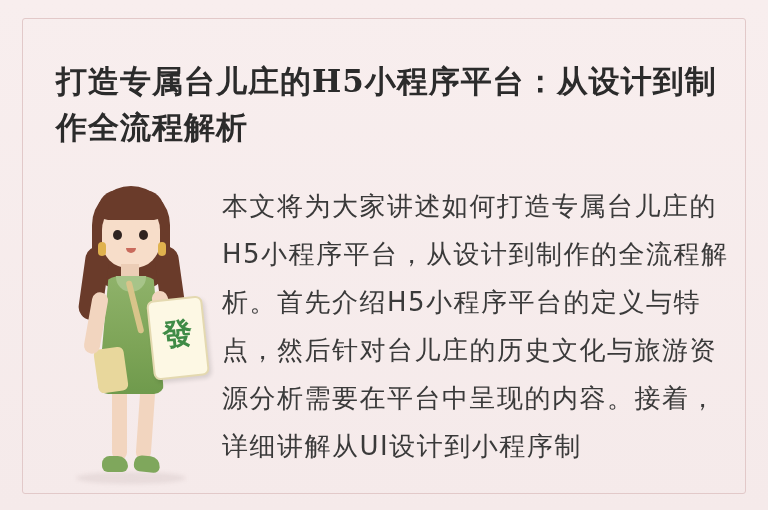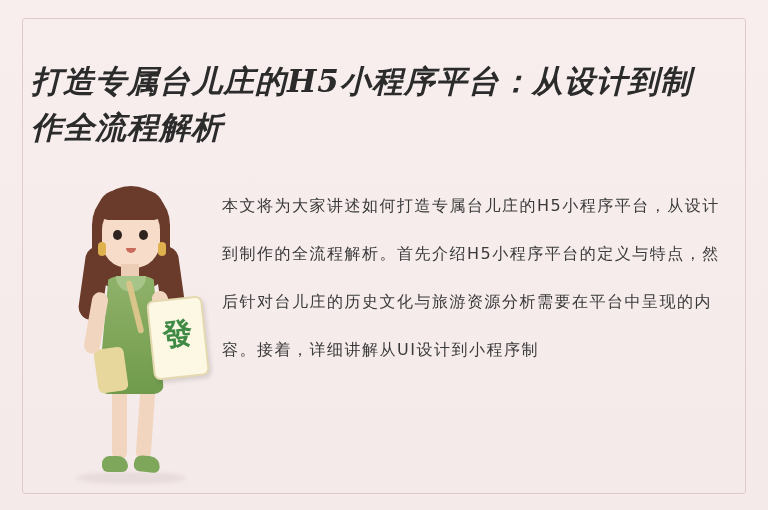--- a/index.html
+++ b/index.html
@@ -26,39 +26,38 @@
     left: 22px;
     top: 18px;
     right: 22px;
     bottom: 16px;
     border: 1px solid #e2c9c9;
     border-radius: 3px;
     pointer-events: none;
   }
   .title {
     position: absolute;
-    left: 31px;
+    left: 56px;
     top: 58px;
     width: 690px;
     font-family: "DejaVu Serif", serif;
     font-weight: bold;
-    font-style: italic;
     font-size: 31px;
     line-height: 46px;
     color: #2b2b2b;
     letter-spacing: 1px;
     white-space: pre-wrap;
   }
   .body-text {
     position: absolute;
     left: 222px;
     top: 182px;
     width: 510px;
     font-family: "DejaVu Sans", sans-serif;
-    font-size: 16px;
+    font-size: 26px;
     line-height: 48px;
     color: #3a3a3a;
     letter-spacing: 1.5px;
     white-space: pre-wrap;
   }
 
   
   .figure {
     position: absolute;
     left: 58px;

